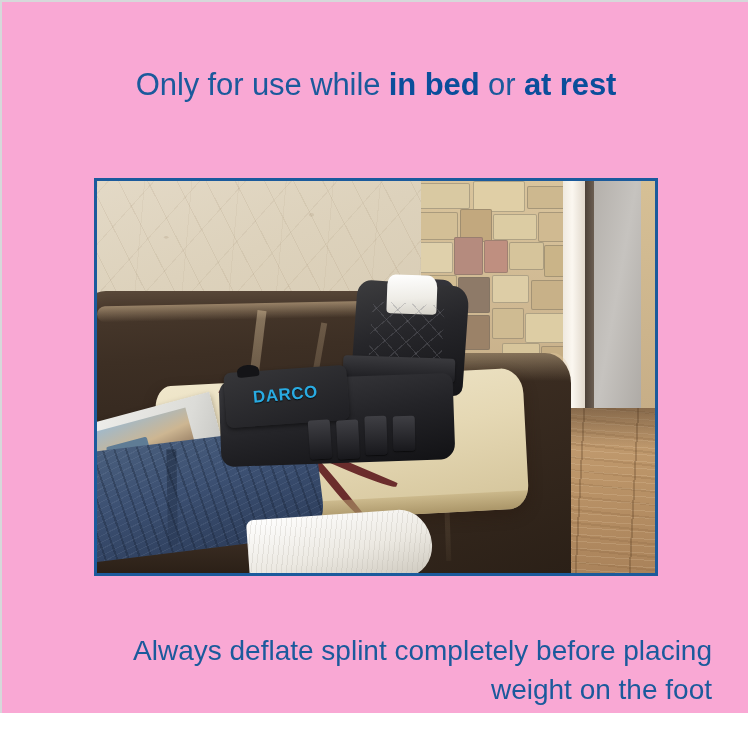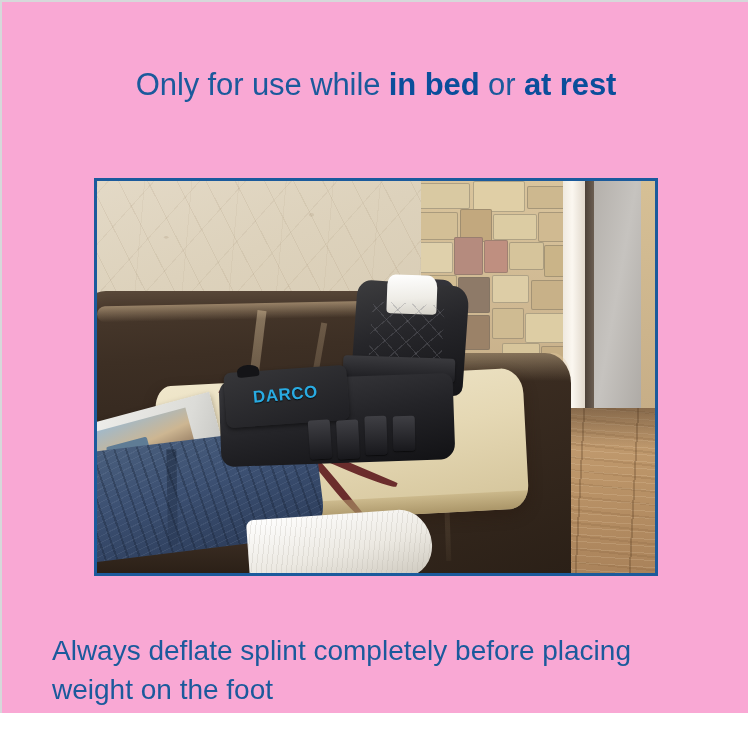--- a/index.html
+++ b/index.html
@@ -39,24 +39,24 @@
     white-space: nowrap;
   }
   .headline .strong {
     font-weight: 700;
     color: #0a4e9b;
   }
 
   
   .caption {
     position: absolute;
-    left: 50px;
+    left: 62px;
     top: 629px;
     width: 648px;
-    text-align: left;
+    text-align: right;
     font-size: 28px;
     line-height: 39px;
     color: #1b5a9c;
     font-weight: 400;
   }
 
   
   .photo-frame {
     position: absolute;
     left: 92px;

